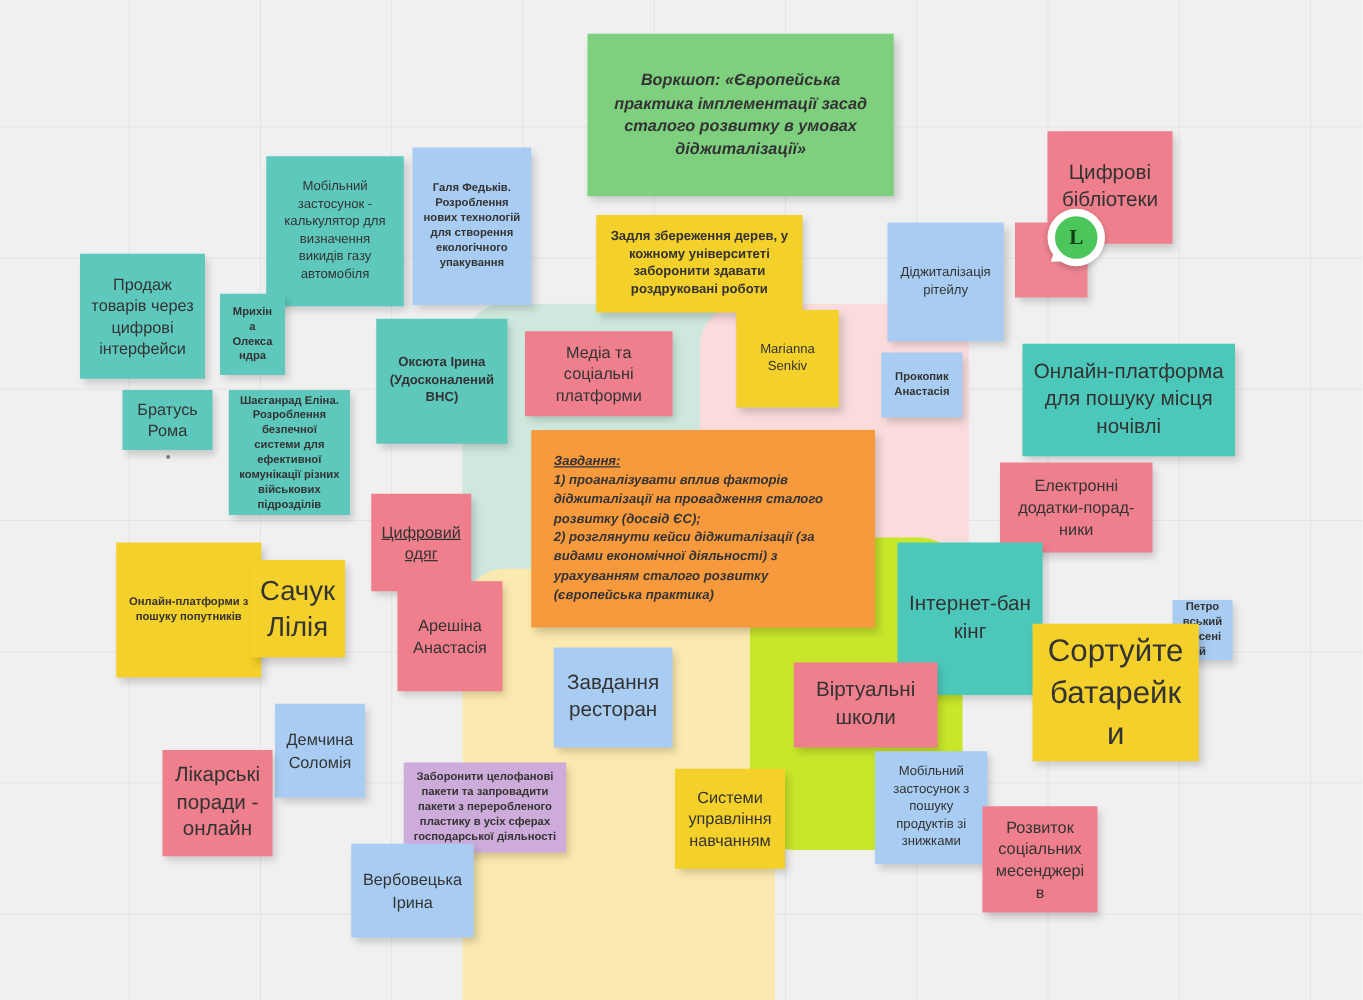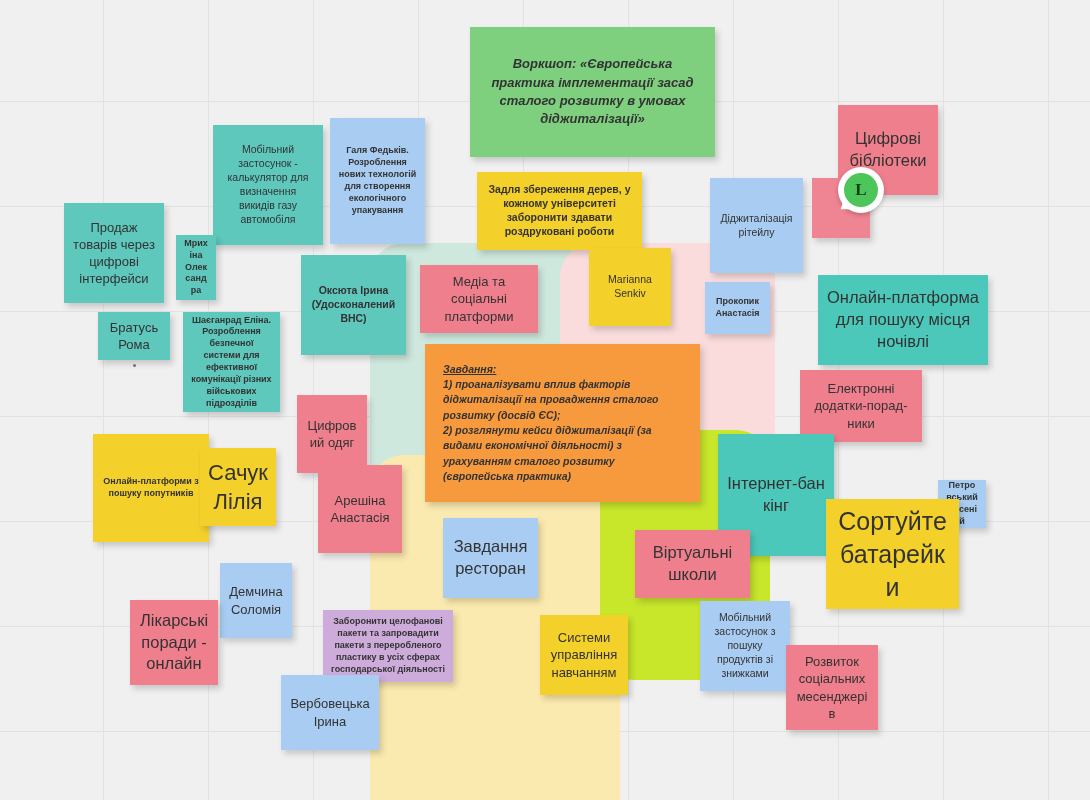--- a/index.html
+++ b/index.html
@@ -131,21 +131,21 @@
       </div>
       <div class="note t-sm" style="left: 213px; top: 125px; width: 110px; height: 120px; background: rgb(94, 200, 189); z-index: 13;">
         <span>Мобільний застосунок - калькулятор для визначення викидів газу автомобіля</span>
       </div>
       <div class="note t-xs" style="left: 330px; top: 118px; width: 95px; height: 126px; background: rgb(169, 205, 242); z-index: 14;">
         <span>Галя Федьків. Розроблення нових технологій для створення екологічного упакування</span>
       </div>
       <div class="note t-md" style="left: 64px; top: 203px; width: 100px; height: 100px; background: rgb(94, 200, 189); z-index: 15;">
         <span>Продаж товарів через цифрові інтерфейси</span>
       </div>
-      <div class="note t-xs" style="left: 176px; top: 235px; width: 40px; height: 65px; background: rgb(94, 200, 189); z-index: 16;">
+      <div class="note t-xs" style="left: 176px; top: 235px; width: 52px; height: 65px; background: rgb(94, 200, 189); z-index: 16;">
         <span>Мрихіна Олександра</span>
       </div>
       <div class="note t-md" style="left: 98px; top: 312px; width: 72px; height: 48px; background: rgb(94, 200, 189); z-index: 17;">
         <span>Братусь Рома</span>
       </div>
       <div class="note t-xs" style="left: 183px; top: 312px; width: 97px; height: 100px; background: rgb(94, 200, 189); z-index: 18;">
         <span>Шаєганрад Еліна. Розроблення безпечної системи для ефективної комунікації різних військових підрозділів</span>
       </div>
       <div class="note t-smb" style="left: 477px; top: 172px; width: 165px; height: 78px; background: rgb(244, 208, 42); z-index: 19;">
         <span>Задля збереження дерев, у кожному університеті заборонити здавати роздруковані роботи</span>
@@ -171,21 +171,21 @@
       <div class="note t-sm italic-bold task" style="left: 425px; top: 344px; width: 275px; height: 158px; background: rgb(247, 154, 62); z-index: 26;">
         <span>
           <span class="task-head">Завдання:</span>
           <span>1) проаналізувати вплив факторів діджиталізації на провадження сталого розвитку (досвід ЄС);</span>
           <span>2) розглянути кейси діджиталізації (за видами економічної діяльності) з урахуванням сталого розвитку (європейська практика)</span>
         </span>
       </div>
       <div class="note t-md" style="left: 800px; top: 370px; width: 122px; height: 72px; background: rgb(239, 127, 140); z-index: 27;">
         <span>Електронні додатки-порад-ники</span>
       </div>
-      <div class="note t-md" style="left: 297px; top: 395px; width: 70px; height: 78px; background: rgb(239, 127, 140); z-index: 28;">
+      <div class="note t-md" style="left: 297px; top: 395px; width: 80px; height: 78px; background: rgb(239, 127, 140); z-index: 28; text-decoration: underline;">
         <span>Цифровий одяг</span>
       </div>
       <div class="note t-xs" style="left: 93px; top: 434px; width: 116px; height: 108px; background: rgb(244, 208, 42); z-index: 29;">
         <span>Онлайн-платформи з пошуку попутників</span>
       </div>
       <div class="note t-xl" style="left: 200px; top: 448px; width: 76px; height: 78px; background: rgb(244, 208, 42); z-index: 30;">
         <span>Сачук Лілія</span>
       </div>
       <div class="note t-md" style="left: 318px; top: 465px; width: 84px; height: 88px; background: rgb(239, 127, 140); z-index: 31;">
         <span>Арешіна Анастасія</span>

